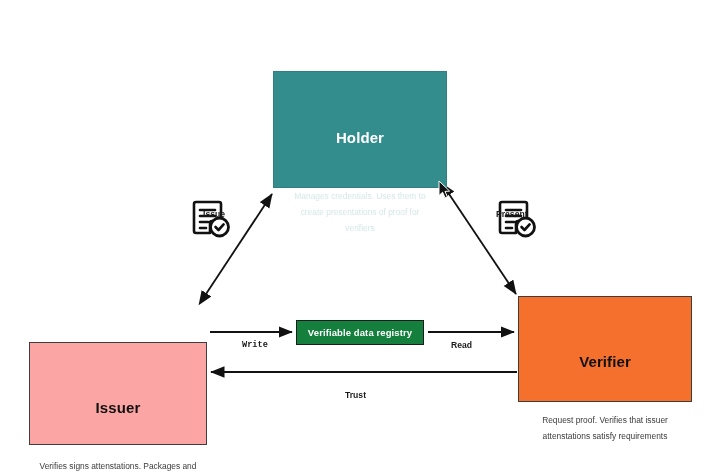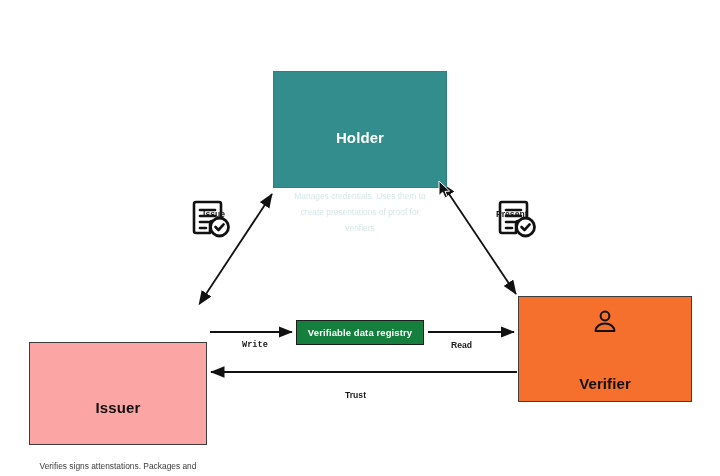--- a/index.html
+++ b/index.html
@@ -176,20 +176,21 @@
     <div class="role-title">Issuer</div>
     <div class="role-desc">Verifies signs attenstations. Packages and gives credential to holder</div>
   </div>
 
   <div class="role-box verifier">
     <svg class="person-icon" viewBox="0 0 26 22" xmlns="http://www.w3.org/2000/svg">
       <circle cx="13" cy="6" r="4.4" fill="none" stroke="#111111" stroke-width="2"></circle>
       <path d="M3.6,21 a9.4,7.6 0 0 1 18.8,0 z" fill="none" stroke="#111111" stroke-width="2" stroke-linejoin="round"></path>
     </svg>
     <div class="role-title">Verifier</div>
+    <div class="role-desc">Request proof. Verifies that issuer attenstations satisfy requirements</div>
   </div>
 
   <div class="registry-box">Verifiable data registry</div>
 
   <svg class="doc-icon doc-issue" viewBox="0 0 40 40" xmlns="http://www.w3.org/2000/svg">
     <path d="M4,3 H27 a2,2 0 0 1 2,2 V22 H20 a2,2 0 0 0 -2,2 V34 H4 a2,2 0 0 1 -2,-2 V5 a2,2 0 0 1 2,-2 z" fill="none" stroke="#111111" stroke-width="2.6" stroke-linejoin="round"></path>
     <line x1="8" y1="11" x2="23" y2="11" stroke="#111111" stroke-width="2.6" stroke-linecap="round"></line>
     <line x1="8" y1="17" x2="23" y2="17" stroke="#111111" stroke-width="2.6" stroke-linecap="round"></line>
     <line x1="8" y1="23" x2="16" y2="23" stroke="#111111" stroke-width="2.6" stroke-linecap="round"></line>
     <line x1="8" y1="29" x2="14" y2="29" stroke="#111111" stroke-width="2.6" stroke-linecap="round"></line>

